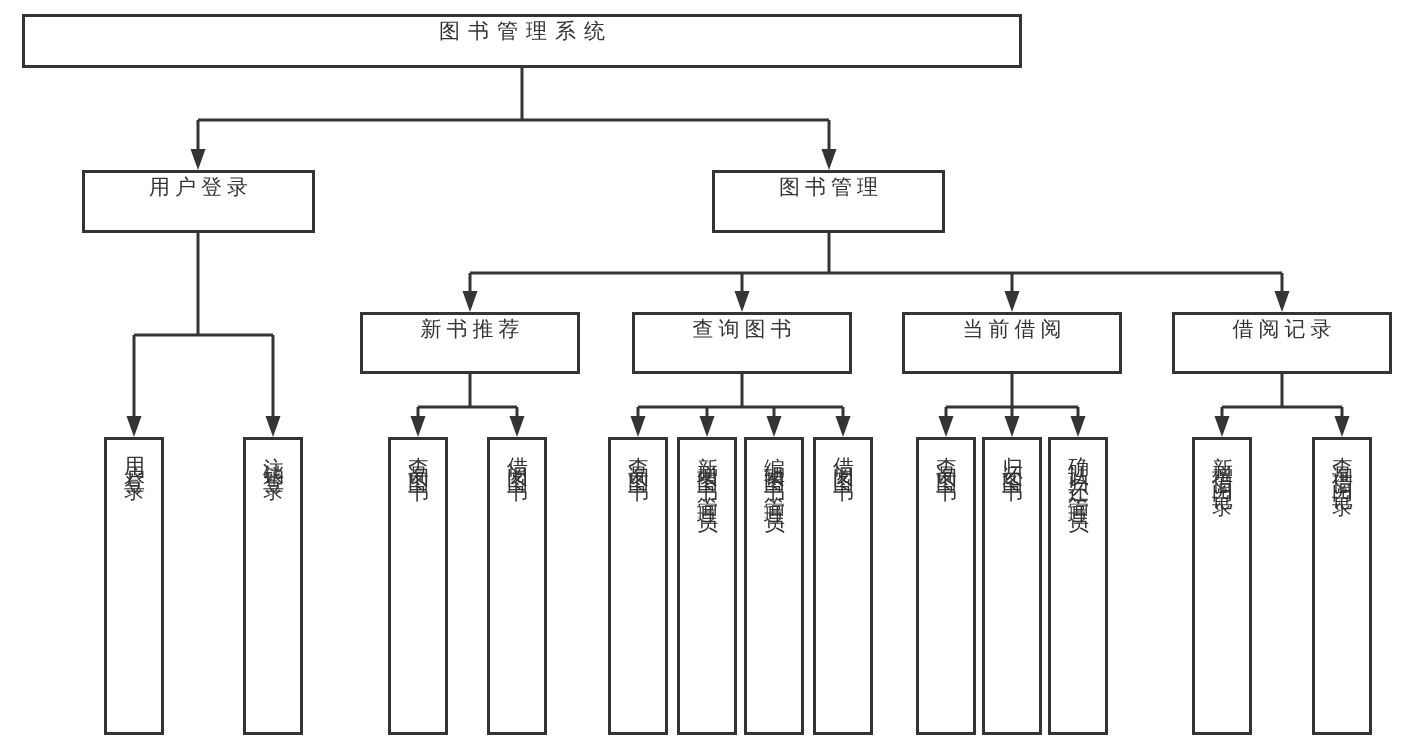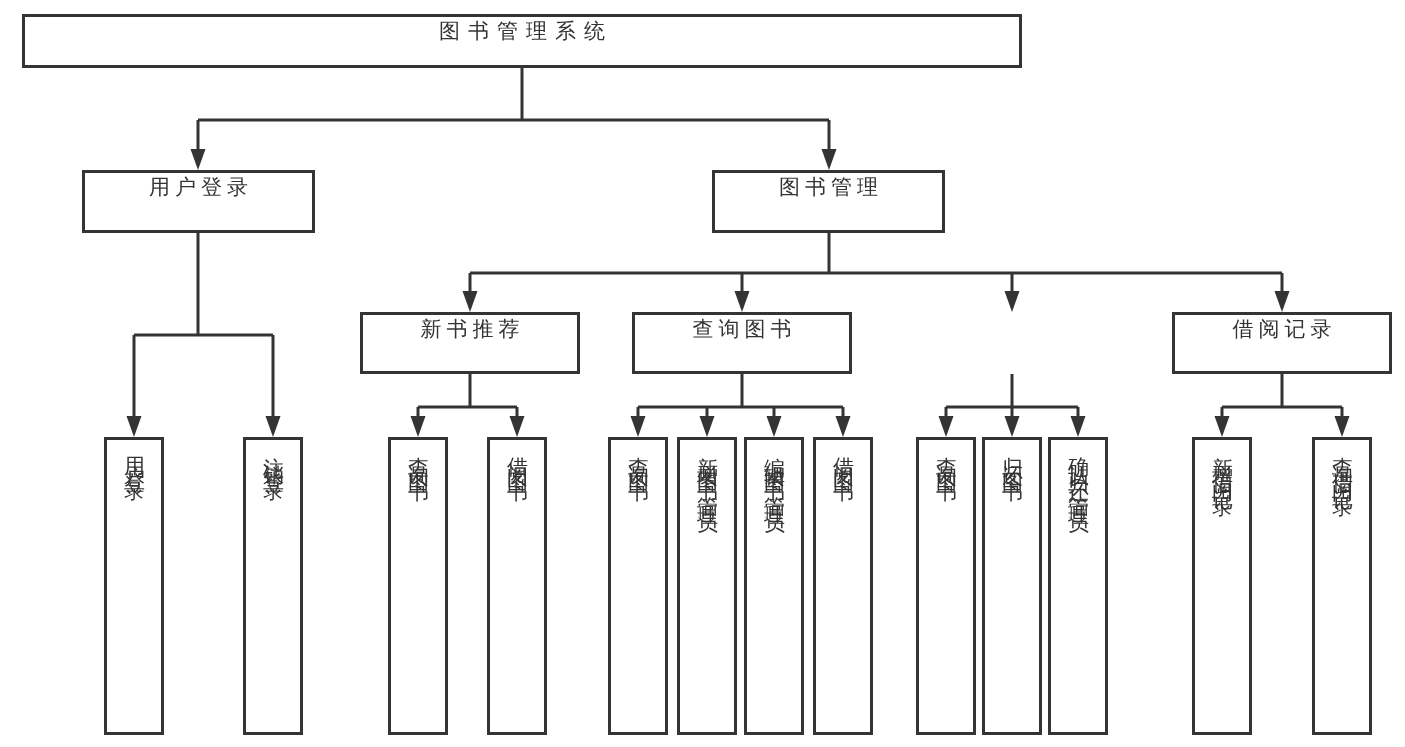--- a/index.html
+++ b/index.html
@@ -105,20 +105,23 @@
   <div class="node h" style="left:360px;top:312px;width:220px;height:62px">
     <span>新书推荐</span>
   </div>
 
   <div class="node h" style="left:712px;top:170px;width:233px;height:63px">
     <span>图书管理</span>
   </div>
   <div class="node h" style="left:632px;top:312px;width:220px;height:62px">
     <span>查询图书</span>
   </div>
+  <div class="node h" style="left:902px;top:312px;width:220px;height:62px">
+    <span>当前借阅</span>
+  </div>
   <div class="node h" style="left:1172px;top:312px;width:220px;height:62px">
     <span>借阅记录</span>
   </div>
 
   <div class="node v" style="left:104px;top:437px;width:60px;height:298px">
     <span>用户登录</span>
   </div>
   <div class="node v" style="left:243px;top:437px;width:60px;height:298px">
     <span>注销登录</span>
   </div>

